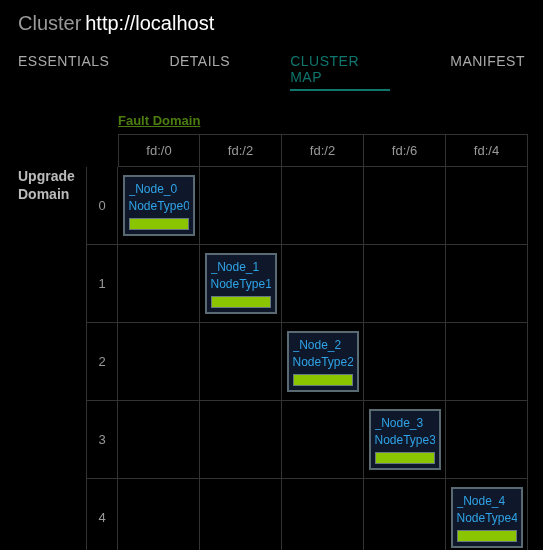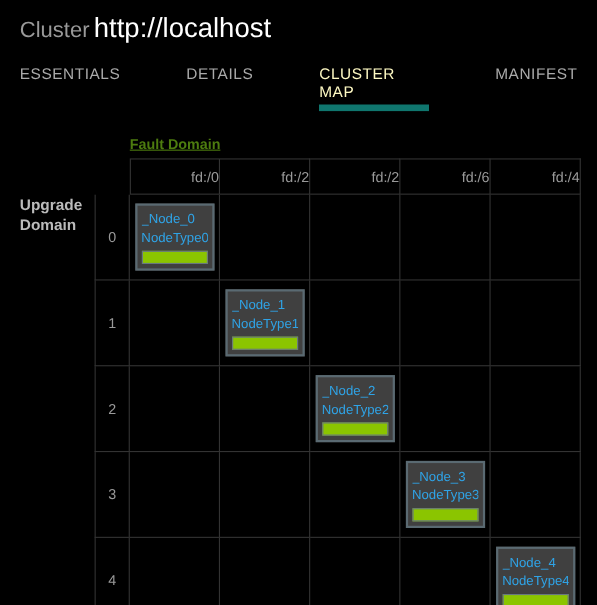--- a/index.html
+++ b/index.html
@@ -16,59 +16,59 @@
       margin-bottom: 18px;
     }
     .header .label {
       color: #999;
       font-weight: 300;
       font-size: 20px;
     }
     .header .url {
       color: #fff;
       font-weight: 300;
-      font-size: 25px;
+      font-size: 20px;
     }
     .tabs {
       display: flex;
       gap: 60px;
       margin-bottom: 22px;
       padding-left: 0;
     }
     .tab {
       color: #aaa;
       font-size: 14px;
       letter-spacing: 0.5px;
       cursor: pointer;
       padding-bottom: 4px;
     }
     .tab.active {
-      color: #fef9c3;
-      border-bottom: 6px solid #0f766e;
+      color: #0f766e;
+      border-bottom: 2px solid #0f766e;
     }
     .grid-wrapper {
       display: grid;
       grid-template-columns: 68px 32px repeat(5, 82px);
     }
     .axis-title-col {
       color: #bbb;
       font-weight: 600;
       font-size: 14px;
       line-height: 1.3;
       padding-top: 0;
     }
     .axis-title-top {
       color: #4d7c0f;
       font-weight: 600;
       font-size: 13px;
       padding-bottom: 6px;
       text-decoration: underline;
     }
     .col-header {
-      text-align: right;
+      text-align: center;
       color: #999;
       font-size: 13px;
       padding: 8px 0;
       border: 1px solid #333;
       border-left: none;
     }
     .col-header.first { border-left: 1px solid #333; }
     .row-header {
       text-align: center;
       color: #999;
@@ -84,21 +84,21 @@
       border-top: none;
       border-left: none;
       padding: 4px;
       height: 78px;
       display: flex;
       align-items: center;
       justify-content: center;
     }
     .node-card {
       border: 2px solid #5a6a72;
-      background: #404040;
+      background: #0f172a;
       padding: 4px 4px 4px 4px;
       width: 72px;
       cursor: pointer;
     }
     .node-name, .node-type {
       color: #2fa3e6;
       font-size: 12px;
       line-height: 1.4;
       white-space: nowrap;
       overflow: hidden;

